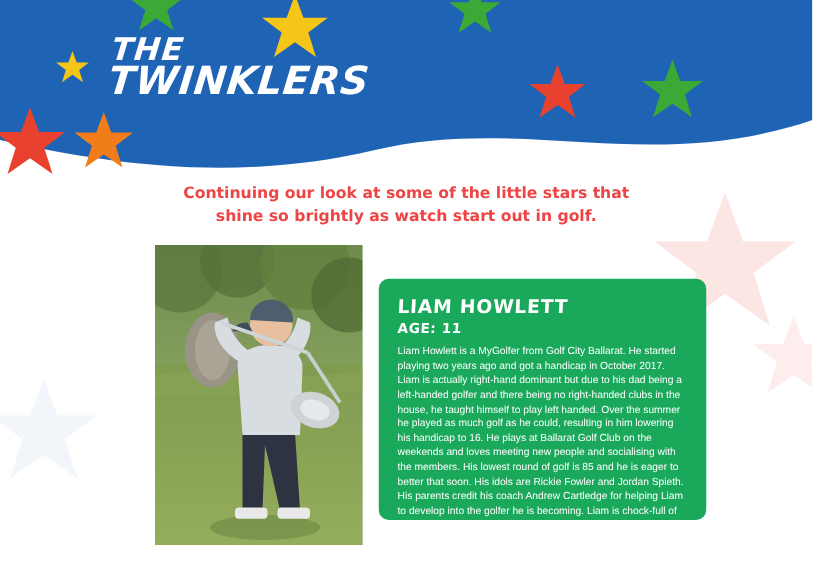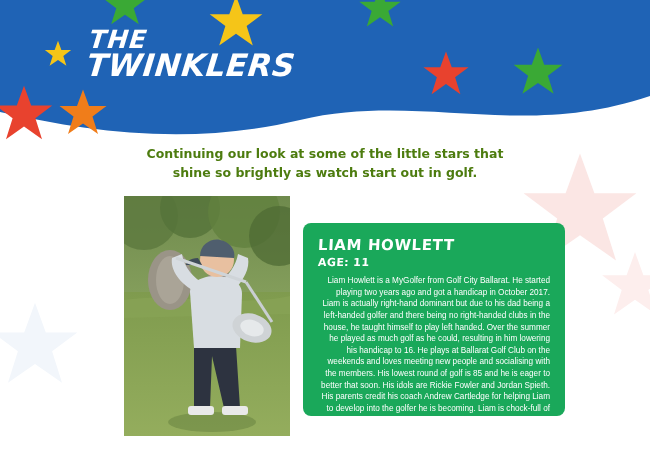--- a/index.html
+++ b/index.html
@@ -55,21 +55,21 @@
 
   
   .star { position: absolute; display: block; }
 
   
   .intro {
     position: absolute;
     left: 0; top: 144px;
     width: 650px;
     text-align: center;
-    color: #4d7c0f;
+    color: #ef4444;
     font-size: 12.5px;
     font-weight: bold;
     line-height: 1.55;
     font-family: "DejaVu Sans", sans-serif;
   }
 
   
   .photo {
     position: absolute;
     left: 124px; top: 196px;
@@ -106,21 +106,21 @@
     margin-bottom: 6px;
     font-family: "DejaVu Sans", sans-serif;
     transform: skewX(-3deg);
   }
   .card-body {
     font-size: 8.2px;
     line-height: 1.42;
     color: #ffffff;
     font-family: "Liberation Sans", sans-serif;
   }
-  .card-body p { margin: 0; text-align: right; }
+  .card-body p { margin: 0; }
 
   
   .ghost { position: absolute; }
 </style>
 </head>
 <body>
 
 <div id="page">
 
   <div class="banner">

